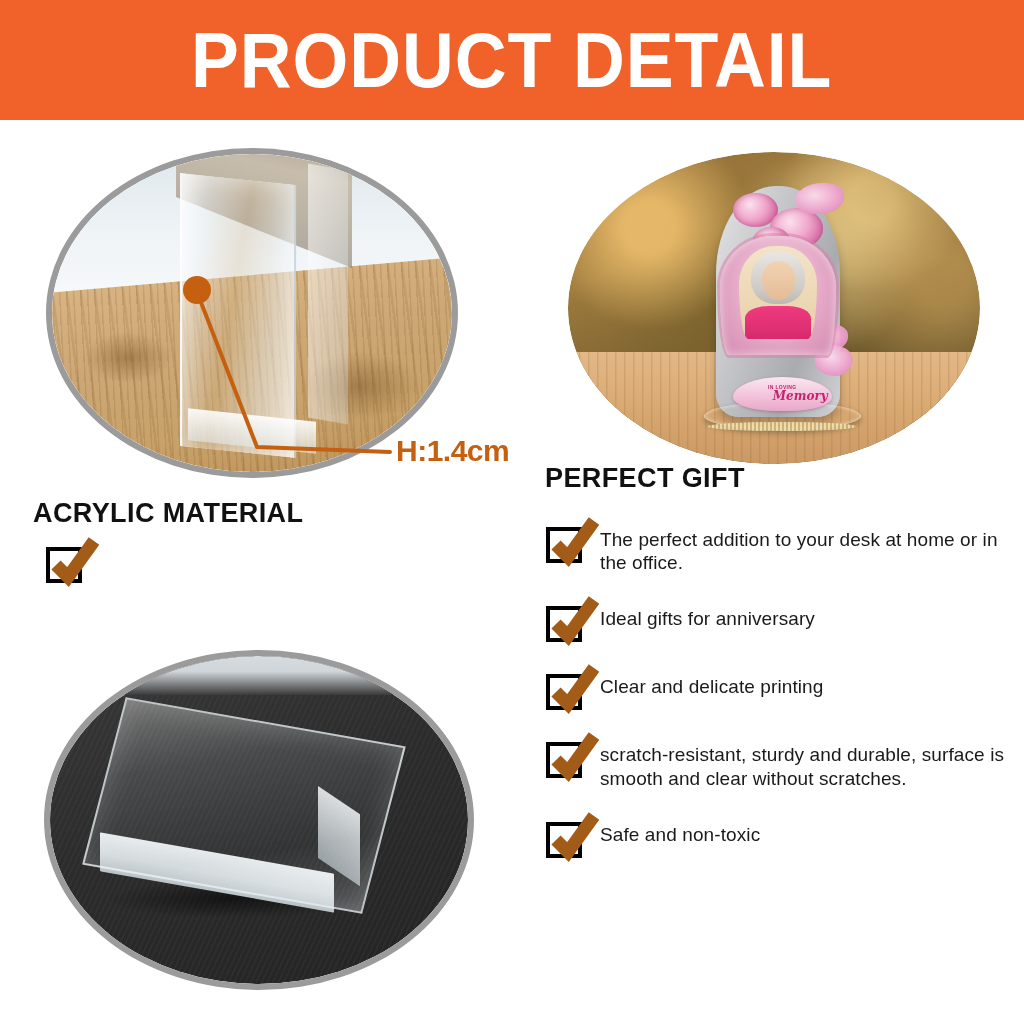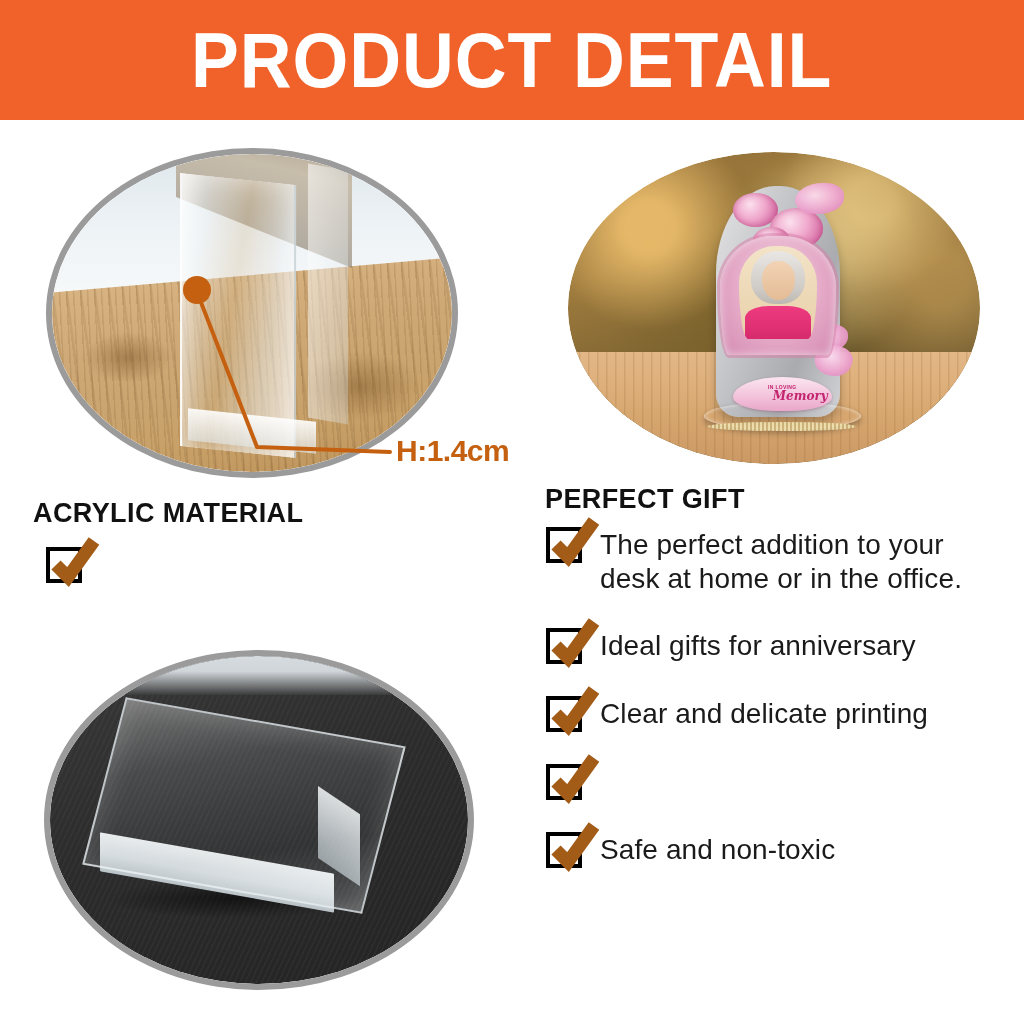--- a/index.html
+++ b/index.html
@@ -368,21 +368,21 @@
   
   .section-heading {
     position: absolute;
     font-size: 27px;
     font-weight: bold;
     color: #111111;
     letter-spacing: 0.4px;
     white-space: nowrap;
   }
   #heading-acrylic { left: 33px; top: 498px; }
-  #heading-gift    { left: 545px; top: 484px; }
+  #heading-gift    { left: 545px; top: 463px; }
 
   .feature-list {
     position: absolute;
     margin: 0;
     padding: 0;
     list-style: none;
   }
   #list-acrylic { left: 46px; top: 545px; width: 460px; }
   #list-gift    { left: 546px; top: 525px; width: 460px; }
 
@@ -405,21 +405,21 @@
   }
   .checkbox .tick {
     position: absolute;
     left: -2px;
     top: -14px;
     width: 52px;
     height: 52px;
     overflow: visible;
   }
   .feature-text {
-    font-size: 28px;
+    font-size: 19px;
     line-height: 1.22;
     color: #1a1a1a;
     letter-spacing: 0.1px;
     padding-top: 3px;
   }
   #list-acrylic .feature-text { font-size: 23px; }
 </style>
 </head>
 <body>
 
@@ -527,20 +527,21 @@
       </svg>
     </span>
     <span class="feature-text">Clear and delicate printing</span>
   </li>
   <li class="feature-item">
     <span class="checkbox">
       <svg class="tick" viewBox="0 0 52 52">
         <path d="M8 28 L20 40 L46 4" fill="none" stroke="#a35c18" stroke-width="13" stroke-linecap="butt" stroke-linejoin="miter"></path>
       </svg>
     </span>
+    <span class="feature-text">scratch-resistant, sturdy and durable, surface is smooth and clear without scratches.</span>
   </li>
   <li class="feature-item">
     <span class="checkbox">
       <svg class="tick" viewBox="0 0 52 52">
         <path d="M8 28 L20 40 L46 4" fill="none" stroke="#a35c18" stroke-width="13" stroke-linecap="butt" stroke-linejoin="miter"></path>
       </svg>
     </span>
     <span class="feature-text">Safe and non-toxic</span>
   </li>
 </ul>

